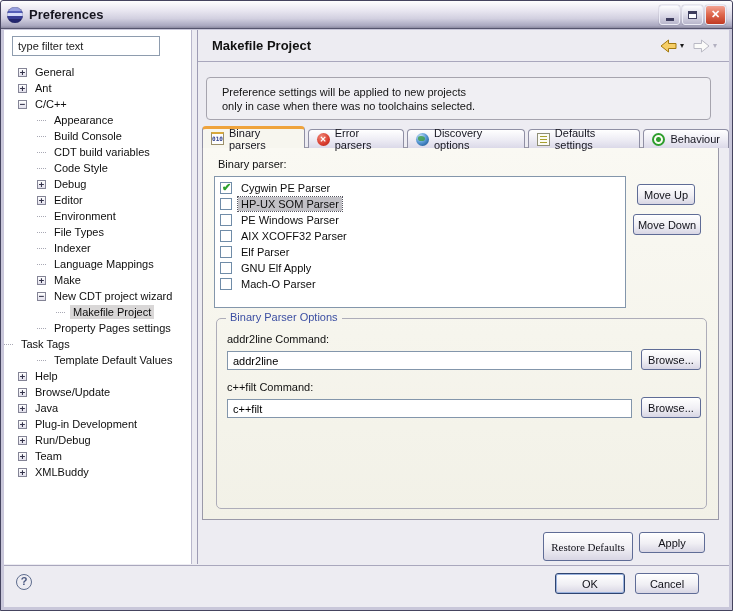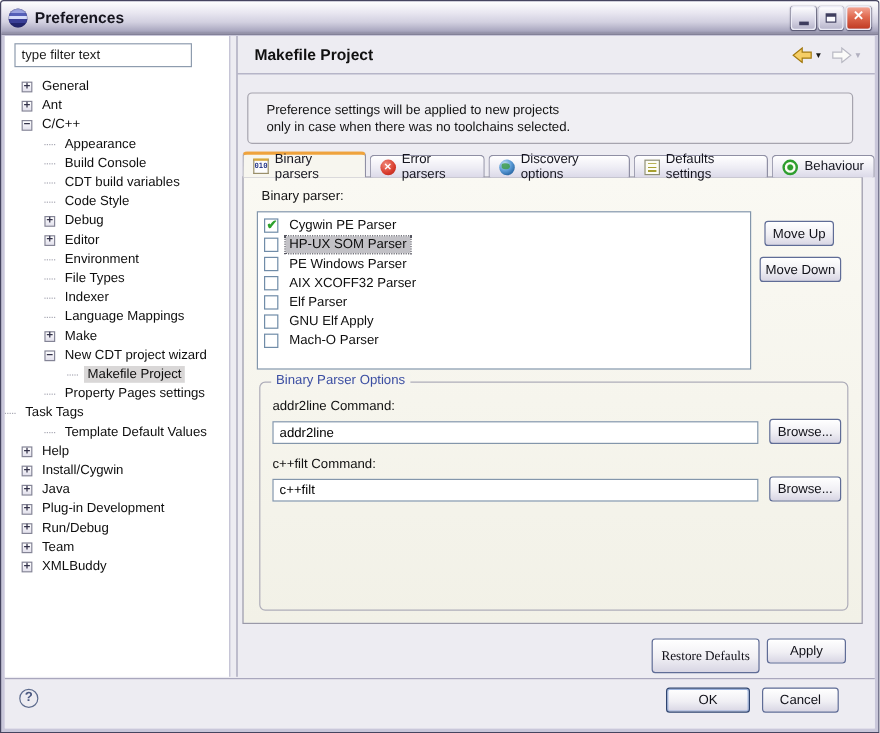--- a/index.html
+++ b/index.html
@@ -225,21 +225,21 @@
           <div class="trow" style="padding-left: 33px;">
             <span class="hconn"></span>
             <span class="tlabel">Template Default Values</span>
           </div>
           <div class="trow" style="padding-left: 14px;">
             <span class="expander">+</span>
             <span class="tlabel">Help</span>
           </div>
           <div class="trow" style="padding-left: 14px;">
             <span class="expander">+</span>
-            <span class="tlabel">Install/Cygwin</span>
+            <span class="tlabel">Browse/Update</span>
           </div>
           <div class="trow" style="padding-left: 14px;">
             <span class="expander">+</span>
             <span class="tlabel">Java</span>
           </div>
           <div class="trow" style="padding-left: 14px;">
             <span class="expander">+</span>
             <span class="tlabel">Plug-in Development</span>
           </div>
           <div class="trow" style="padding-left: 14px;">

